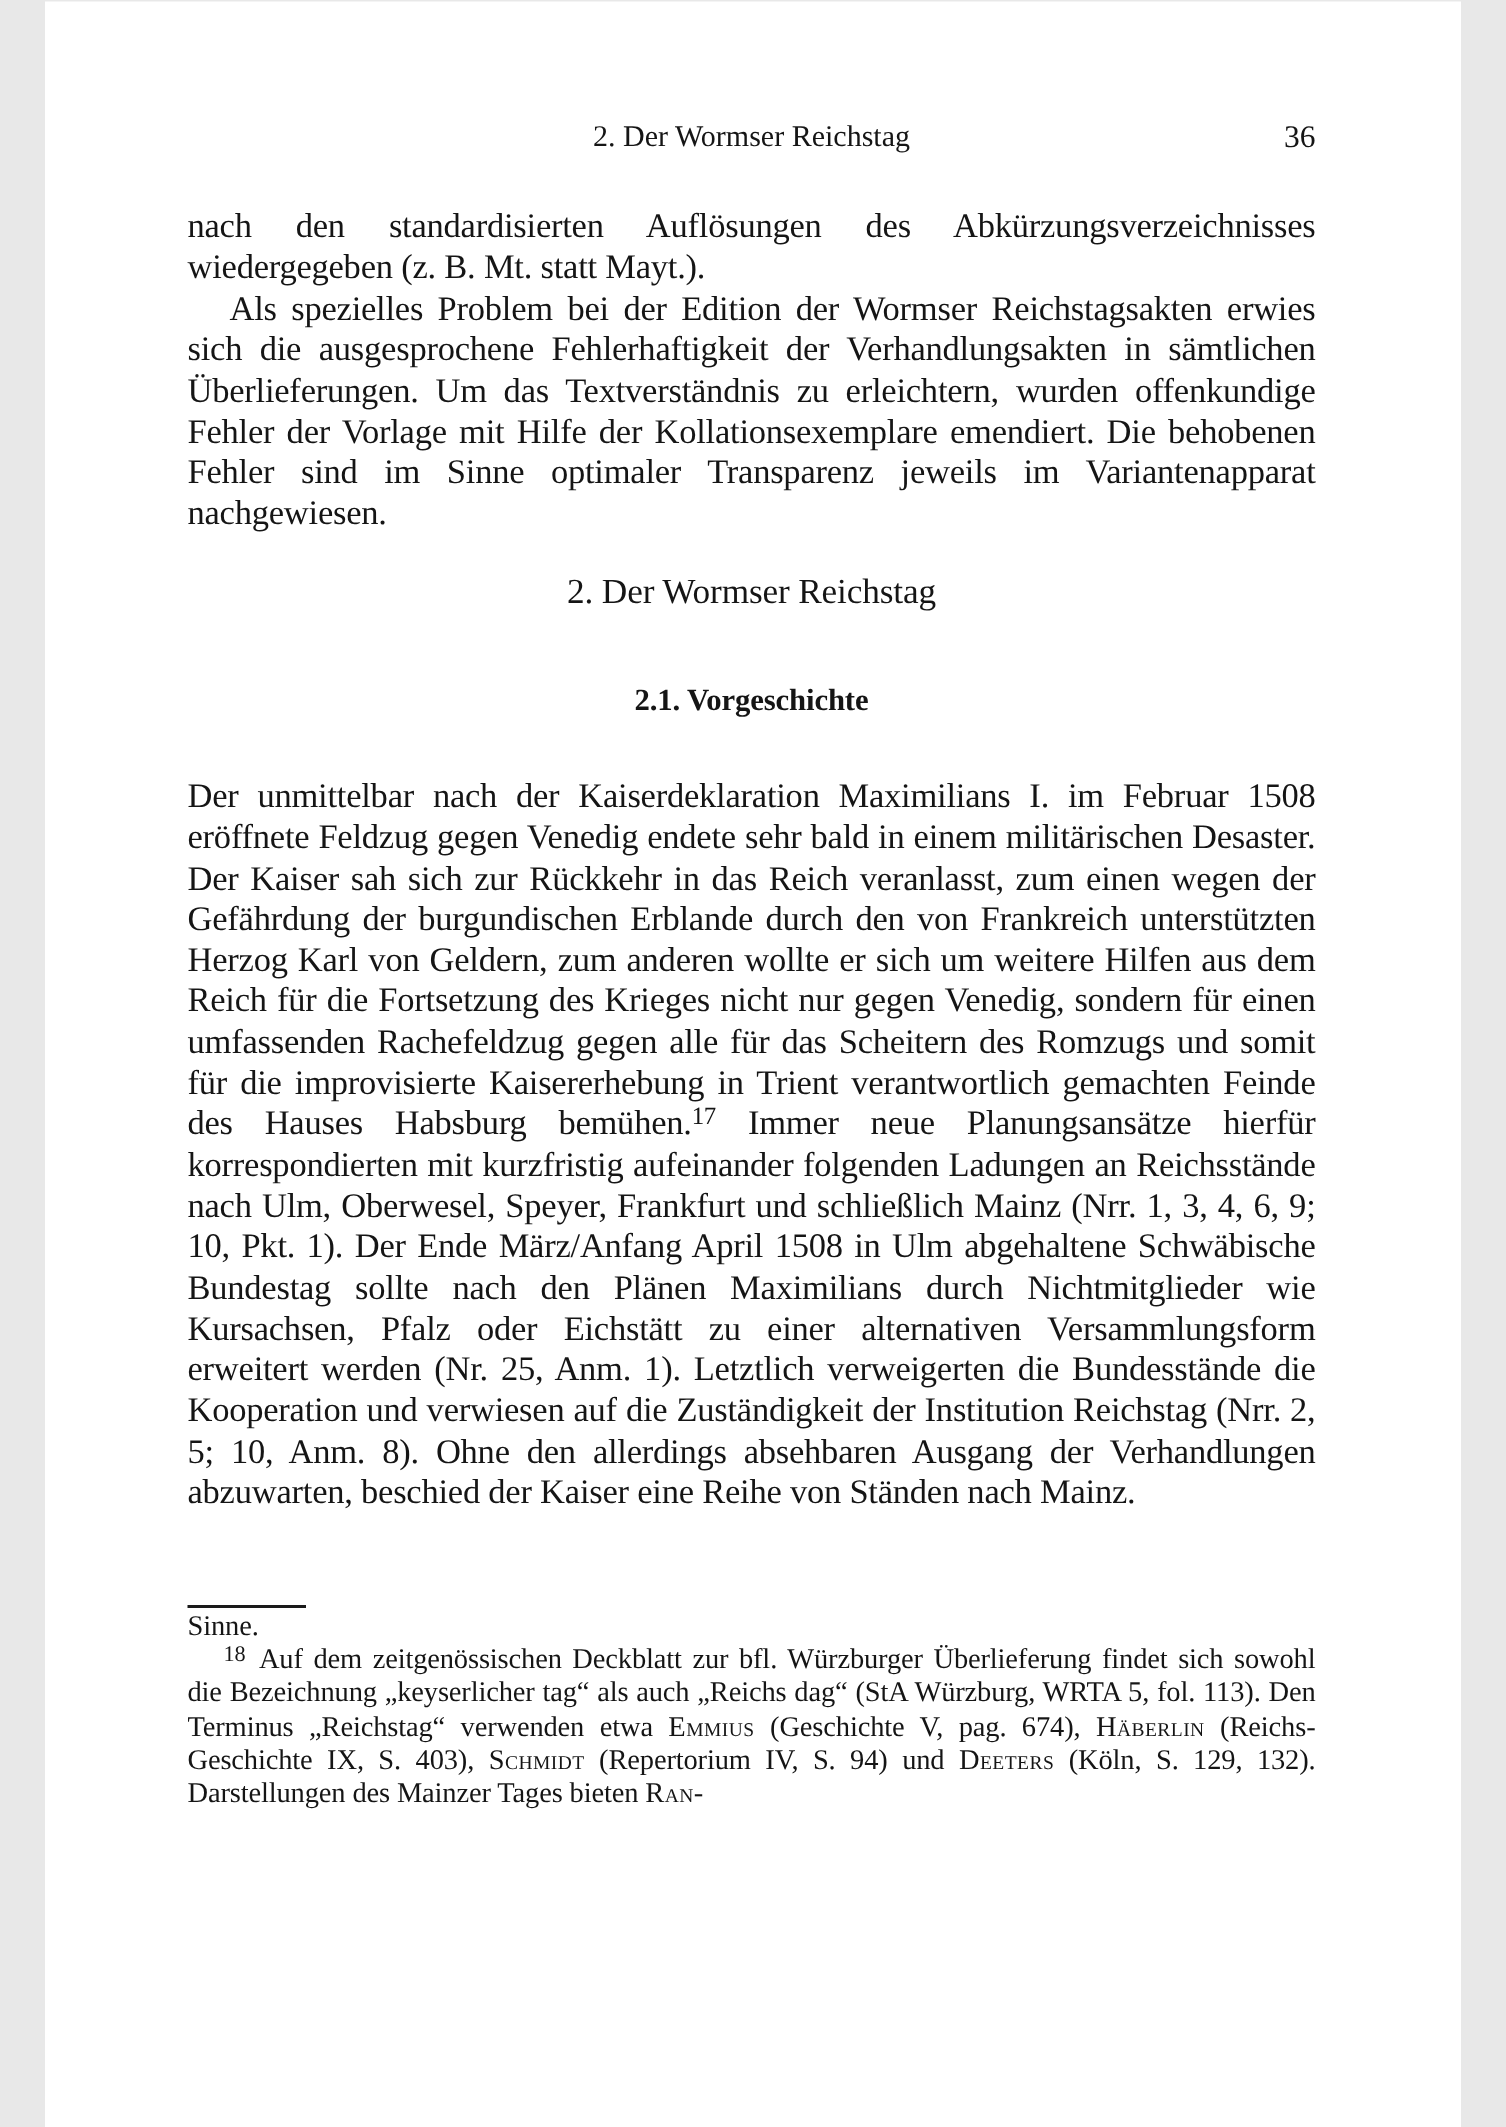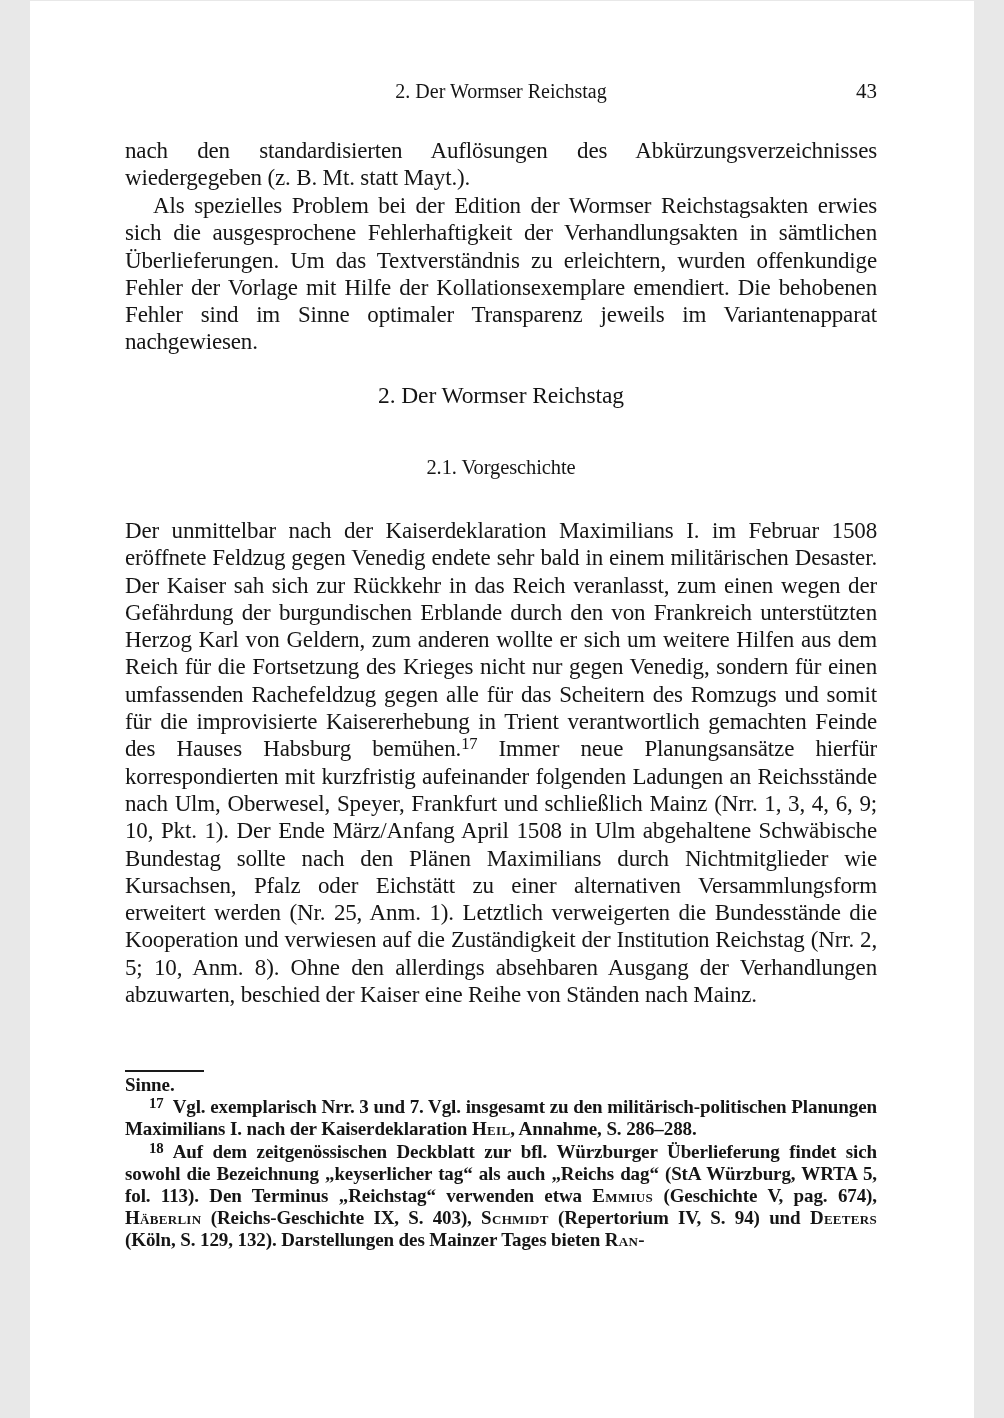--- a/index.html
+++ b/index.html
@@ -30,72 +30,71 @@
     letter-spacing: -0.15px;
     hyphens: auto;
   }
   .indent { text-indent: 28px; }
 
   .heading {
     position: absolute; left: 95px; width: 752px;
     text-align: center; letter-spacing: -0.1px;
   }
   .heading-section { top: 381px; font-size: 23.5px; font-weight: normal; }
-  .heading-sub { top: 455px; font-size: 20.5px; font-weight: normal; }
+  .heading-sub { top: 455px; font-size: 20.5px; font-weight: bold; }
 
   .sup {
     font-size: 0.72em;
     position: relative; top: -0.42em;
     line-height: 0;
   }
   .sc { font-variant: small-caps; letter-spacing: 0.3px; }
 
   .fn-rule {
     position: absolute; left: 95px; top: 1069px;
     width: 79px; height: 0;
     border-top: 2px solid #1a1a1a;
   }
   .footnotes {
     position: absolute; left: 95px; top: 1073px; width: 752px;
     font-size: 19px; line-height: 22.2px;
     text-align: justify;
     letter-spacing: -0.1px;
     hyphens: auto;
   }
-  .fn { margin: 0; font-weight: bold; }
+  .fn { margin: 0; }
   .fn-indent { text-indent: 24px; }
   .fn-num {
     font-size: 0.78em;
     position: relative; top: -0.33em;
     line-height: 0;
     margin-right: 9px;
   }
 </style>
 </head>
 <body>
 
 <div class="page">
 
   <div class="running-head">
     <span class="rh-title">2. Der Wormser Reichstag</span>
-    <span class="rh-page">43</span>
+    <span class="rh-page">36</span>
   </div>
 
   <p class="para" style="top: 113px;">nach den standardisierten Auflösungen des Abkürzungsverzeichnisses wiedergegeben (z. B. Mt. statt Mayt.).</p>
 
   <p class="para indent" style="top: 168px;">Als spezielles Problem bei der Edition der Wormser Reichstagsakten erwies sich die ausgesprochene Fehlerhaftigkeit der Verhandlungsakten in sämtlichen Überlieferungen. Um das Textverständnis zu erleichtern, wurden offenkundige Fehler der Vorlage mit Hilfe der Kollationsexemplare emendiert. Die behobenen Fehler sind im Sinne optimaler Transparenz jeweils im Variantenapparat nachgewiesen.</p>
 
   <div class="heading heading-section">2. Der Wormser Reichstag</div>
 
   <div class="heading heading-sub">2.1. Vorgeschichte</div>
 
   <p class="para" style="top: 493px;">Der unmittelbar nach der Kaiserdeklaration Maximilians I. im Februar 1508 eröffnete Feldzug gegen Venedig endete sehr bald in einem militärischen Desaster. Der Kaiser sah sich zur Rückkehr in das Reich veranlasst, zum einen wegen der Gefährdung der burgundischen Erblande durch den von Frankreich unterstützten Herzog Karl von Geldern, zum anderen wollte er sich um weitere Hilfen aus dem Reich für die Fortsetzung des Krieges nicht nur gegen Venedig, sondern für einen umfassenden Rachefeldzug gegen alle für das Scheitern des Romzugs und somit für die improvisierte Kaisererhebung in Trient verantwortlich gemachten Feinde des Hauses Habsburg bemühen.<span class="sup">17</span> Immer neue Planungsansätze hierfür korrespondierten mit kurzfristig aufeinander folgenden Ladungen an Reichsstände nach Ulm, Oberwesel, Speyer, Frankfurt und schließlich Mainz (Nrr. 1, 3, 4, 6, 9; 10, Pkt. 1). Der Ende März/Anfang April 1508 in Ulm abgehaltene Schwäbische Bundestag sollte nach den Plänen Maximilians durch Nichtmitglieder wie Kursachsen, Pfalz oder Eichstätt zu einer alternativen Versammlungsform erweitert werden (Nr. 25, Anm. 1). Letztlich verweigerten die Bundesstände die Kooperation und verwiesen auf die Zuständigkeit der Institution Reichstag (Nrr. 2, 5; 10, Anm. 8). Ohne den allerdings absehbaren Ausgang der Verhandlungen abzuwarten, beschied der Kaiser eine Reihe von Ständen nach Mainz.</p>
 
 
   <div class="fn-rule"></div>
 
   <div class="footnotes">
     <p class="fn">Sinne.</p>
-    <p class="fn fn-indent"><span class="fn-num">17</span><span>Vgl. exemplarisch Nrr. 3 und 7. Vgl. insgesamt zu den militärisch-politischen Planungen Maximilians I. nach der Kaiserdeklaration <span class="sc">Heil</span>, Annahme, S. 286–288.</span></p>
     <p class="fn fn-indent"><span class="fn-num">18</span><span>Auf dem zeitgenössischen Deckblatt zur bfl. Würzburger Überlieferung findet sich sowohl die Bezeichnung „keyserlicher tag“ als auch „Reichs dag“ (StA Würzburg, WRTA 5, fol. 113). Den Terminus „Reichstag“ verwenden etwa <span class="sc">Emmius</span> (Geschichte V, pag. 674), <span class="sc">Häberlin</span> (Reichs-Geschichte IX, S. 403), <span class="sc">Schmidt</span> (Repertorium IV, S. 94) und <span class="sc">Deeters</span> (Köln, S. 129, 132). Darstellungen des Mainzer Tages bieten <span class="sc">Ran-</span></span></p>
   </div>
 
 </div>
 
 </body></html>

